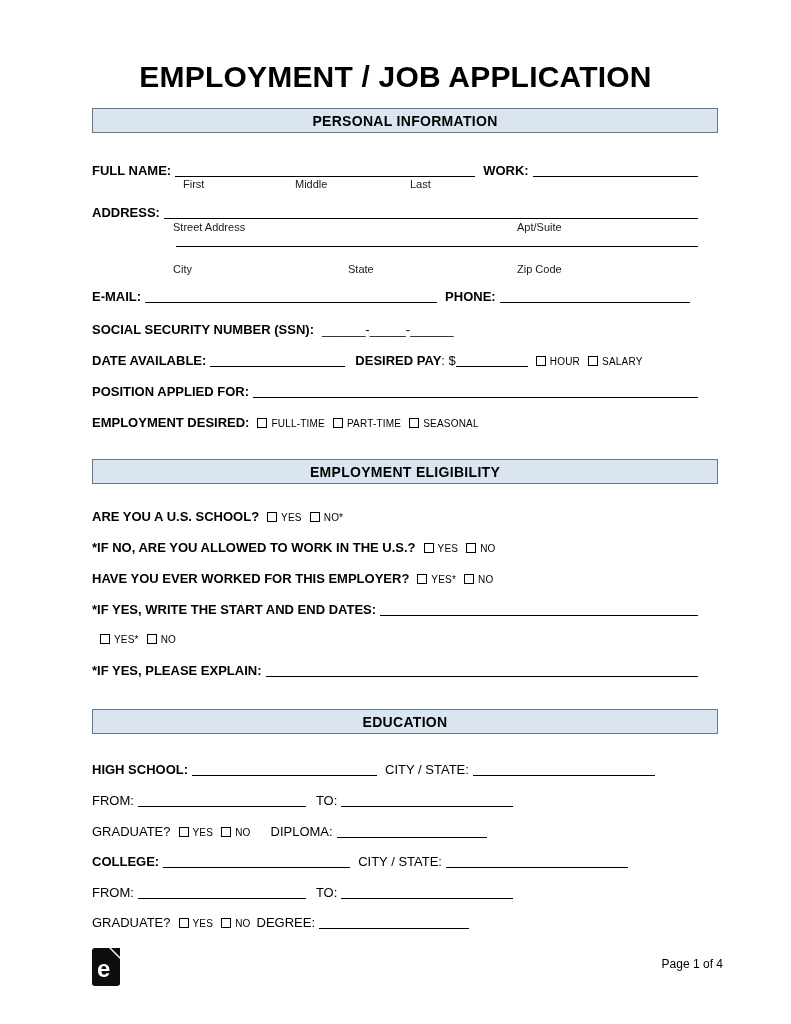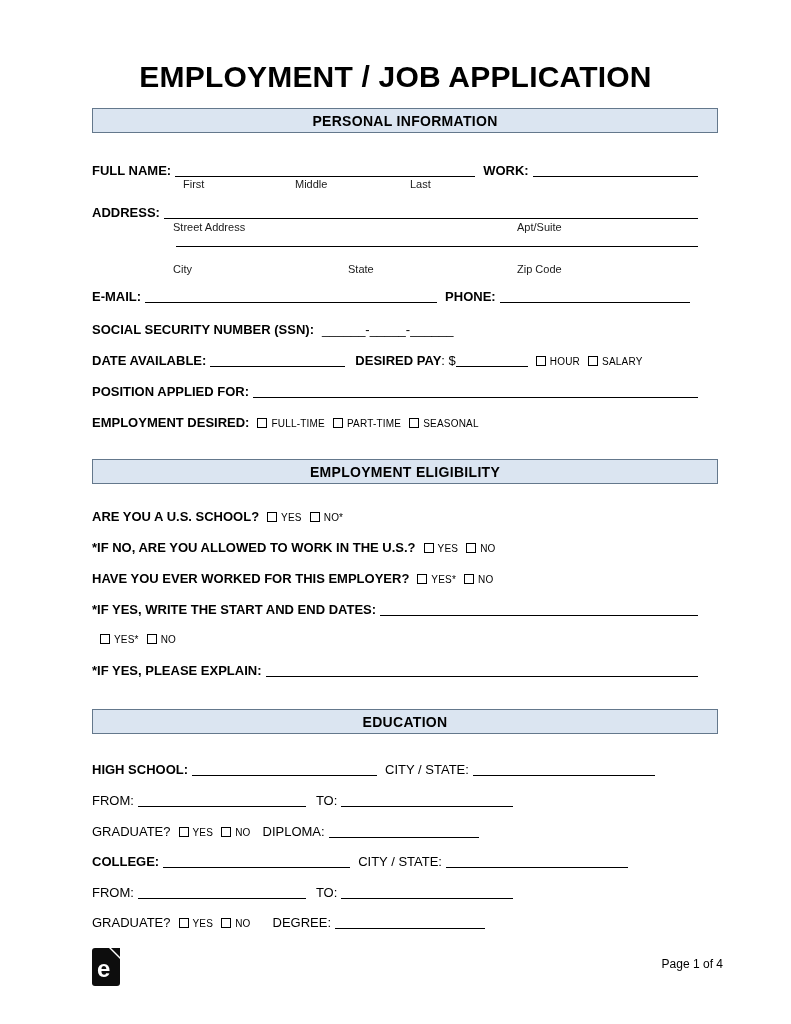--- a/index.html
+++ b/index.html
@@ -174,21 +174,21 @@
     <span class="gap10">TO:</span>
     <span class="line" style="width:172px"></span>
   </div>
 
   <div class="row" style="top:824px">
     <span>GRADUATE?</span>
     <span class="cb"></span>
     <span class="opt">YES</span>
     <span class="cb"></span>
     <span class="opt">NO</span>
-    <span style="margin-left:12px">DIPLOMA:</span>
+    <span style="margin-left:20px">DIPLOMA:</span>
     <span class="line" style="width:150px"></span>
   </div>
 
   <div class="row" style="top:854px">
     <span class="b">COLLEGE:</span>
     <span class="line" style="width:187px"></span>
     <span class="gap8">CITY / STATE:</span>
     <span class="line" style="width:182px"></span>
   </div>
 
@@ -198,21 +198,21 @@
     <span class="gap10">TO:</span>
     <span class="line" style="width:172px"></span>
   </div>
 
   <div class="row" style="top:915px">
     <span>GRADUATE?</span>
     <span class="cb"></span>
     <span class="opt">YES</span>
     <span class="cb"></span>
     <span class="opt">NO</span>
-    <span style="margin-left:22px">DEGREE:</span>
+    <span style="margin-left:6px">DEGREE:</span>
     <span class="line" style="width:150px"></span>
   </div>
 
   <div class="footer-logo">
     <svg width="28" height="38" viewBox="0 0 28 38">
       <path d="M3 0 H17 L28 11 V35 a3 3 0 0 1 -3 3 H3 a3 3 0 0 1 -3 -3 V3 a3 3 0 0 1 3 -3 Z" fill="#0d0d0d"></path>
       <path d="M19 0 L28 9 L28 0 Z" fill="#0d0d0d"></path>
       <text x="5" y="29" font-family="Liberation Sans, sans-serif" font-size="24" font-weight="bold" fill="#ffffff">e</text>
     </svg>
   </div>

